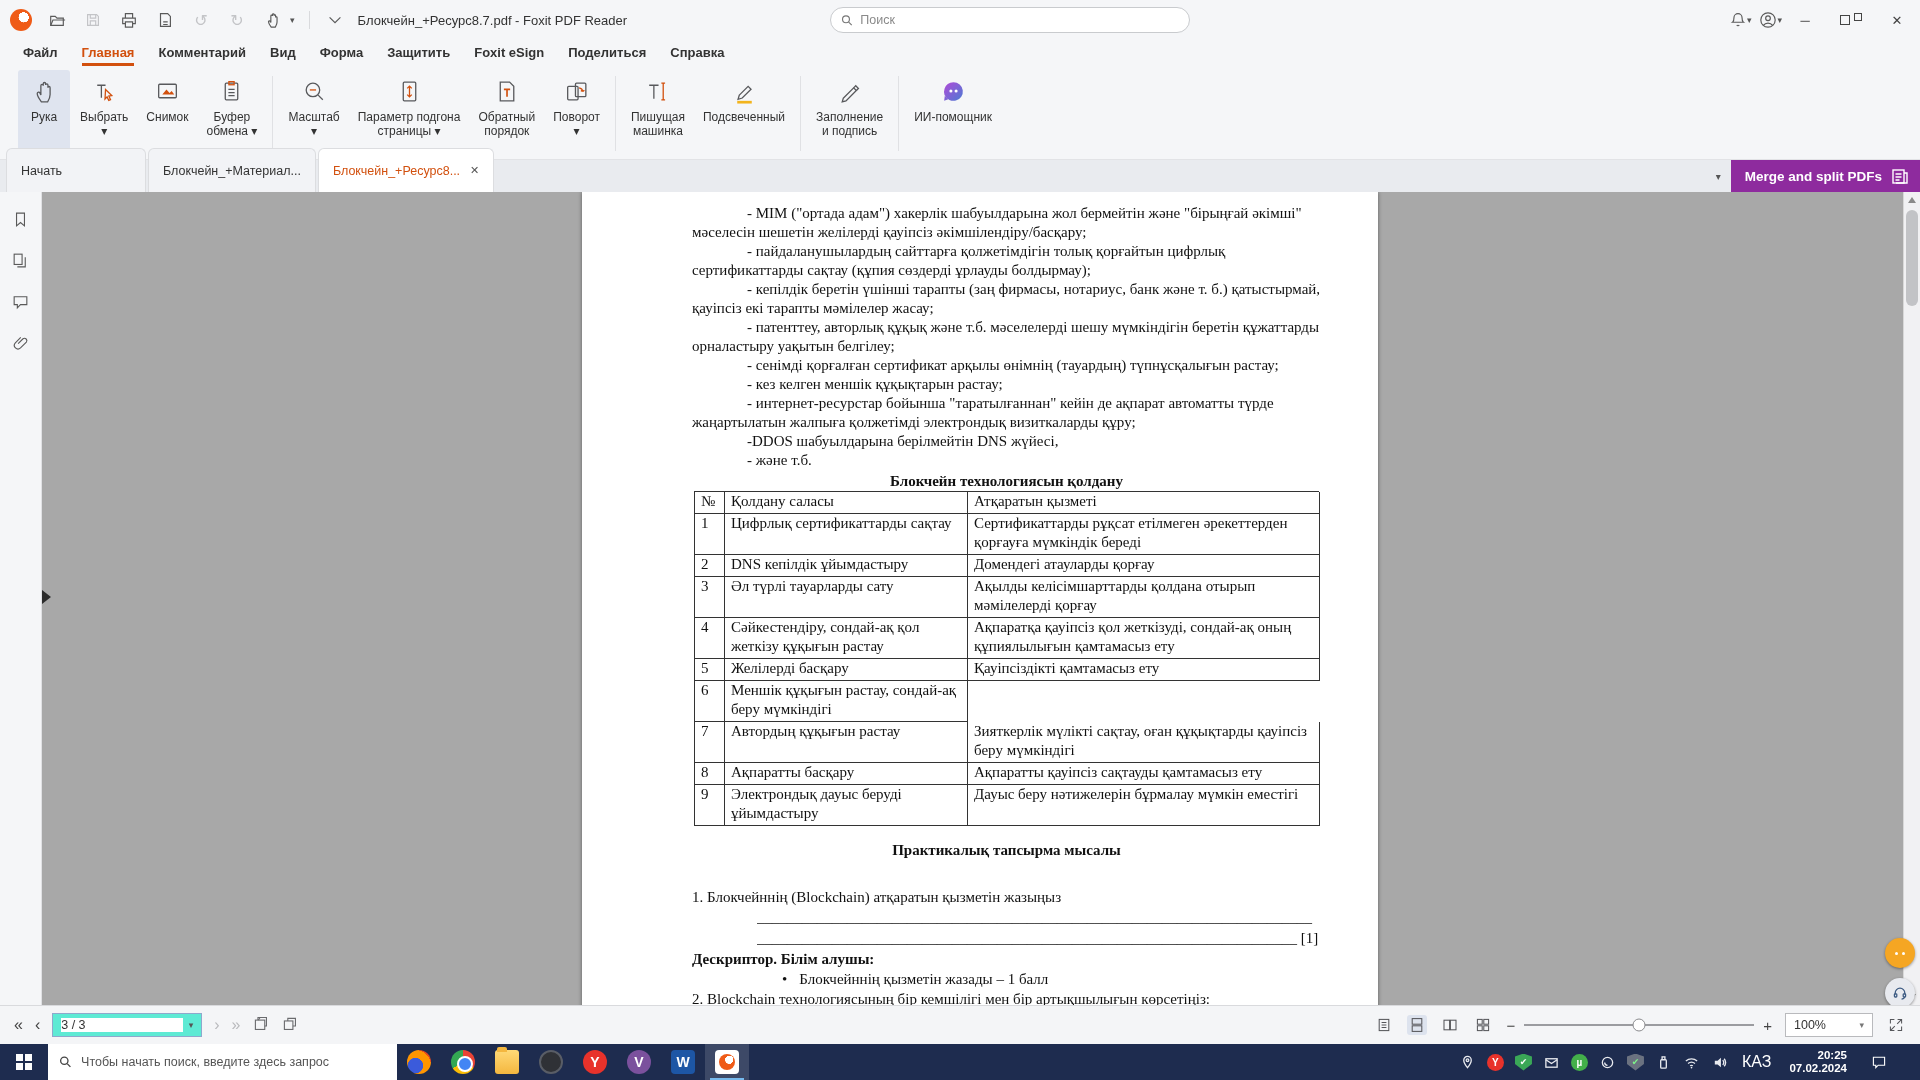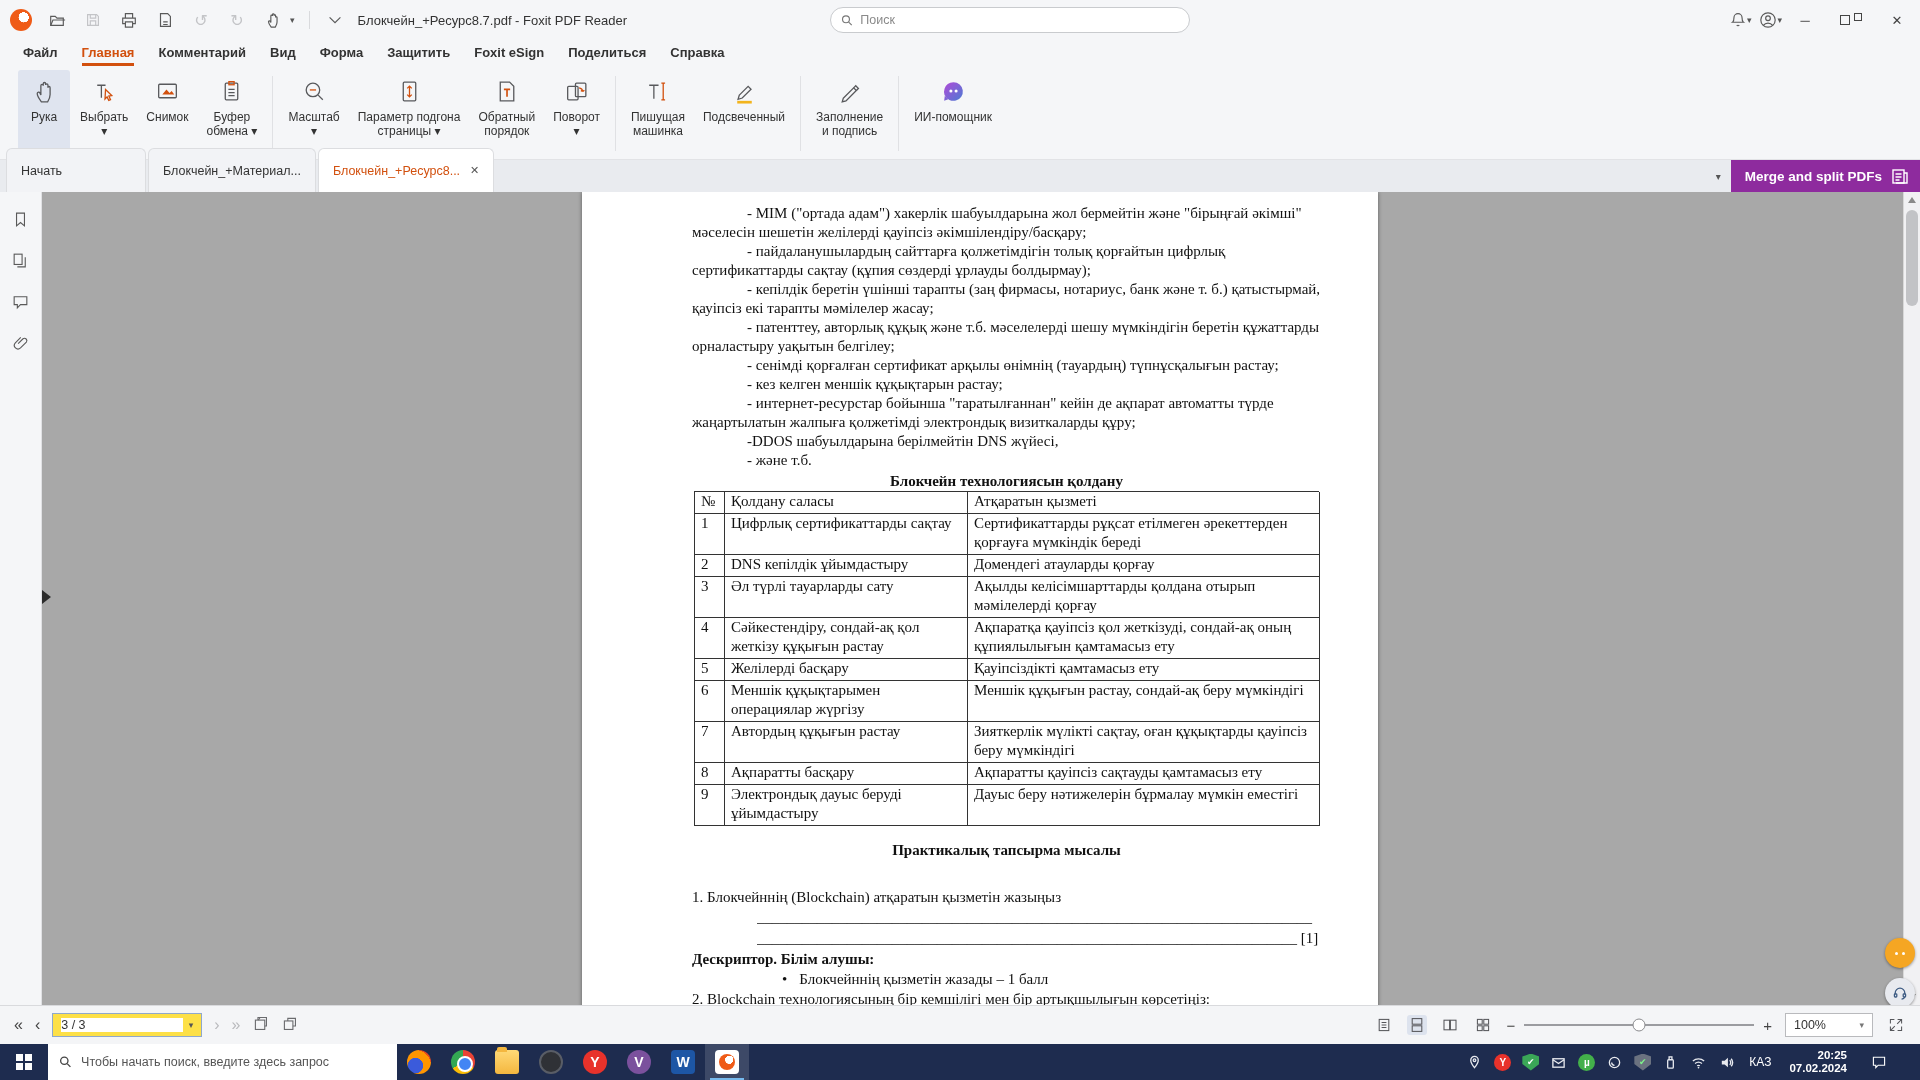--- a/index.html
+++ b/index.html
@@ -82,21 +82,21 @@
   .float-btn { position:absolute; width:30px; height:30px; border-radius:50%; display:flex; align-items:center; justify-content:center; }
   .float-ai { right:5px; top:746px; background:#f5a623; box-shadow:0 1px 3px rgba(0,0,0,.4); }
   .float-ai .eye { width:3px; height:3px; border-radius:50%; background:#fff; margin:0 2px; }
   .float-help { right:5px; top:786px; background:#e8eaef; box-shadow:0 1px 3px rgba(0,0,0,.4); }
   .float-help svg { width:16px; height:16px; stroke:#3c5a82; fill:none; stroke-width:1.6; }
 
   
   .statusbar { height:39px; background:#f4f5f7; border-top:1px solid #d9dadd; display:flex; align-items:center; padding:0 14px; position:relative; }
   .nav { display:flex; align-items:center; gap:12px; color:#444; font-size:16px; }
   .nav .gray { color:#b9babd; }
-  .pagebox { width:150px; height:24px; border:1px solid #8fa8cc; background:#fde047; display:flex; align-items:center; padding:0 8px; gap:6px; }
+  .pagebox { width:150px; height:24px; border:1px solid #8fa8cc; background:#5eead4; display:flex; align-items:center; padding:0 8px; gap:6px; }
   .pagebox input { border:none; outline:none; width:100%; font-size:12.5px; color:#333; }
   .pagebox .caret { font-size:9px; color:#555; }
   .sb-icon svg { width:17px; height:17px; stroke:#6a6b6e; fill:none; stroke-width:1.3; }
   .sb-right { position:absolute; right:14px; display:flex; align-items:center; gap:13px; }
   .viewico { width:20px; height:20px; display:flex; align-items:center; justify-content:center; border-radius:3px; }
   .viewico.selected { background:#dde3ee; }
   .viewico svg { width:16px; height:16px; stroke:#55565a; fill:none; stroke-width:1.3; }
   .zoomline { display:flex; align-items:center; gap:9px; color:#444; }
   .slider { width:230px; height:2px; background:#9b9ca0; position:relative; }
   .slider .thumb { position:absolute; left:50%; top:50%; transform:translate(-50%,-50%); width:13px; height:13px; border-radius:50%; background:#fff; border:1px solid #8a8b8e; }
@@ -127,21 +127,21 @@
   .ico-yandex { border-radius:50%; background:#e8322b; }
   .ico-viber { border-radius:50%; background:#7b519d; }
   .ico-word { background:#1d56a5; border-radius:4px; }
   .ico-foxit { background:#fff; border-radius:4px; color:#ef5b17; }
   .ico-foxit i { width:16px; height:16px; border-radius:50%; background:radial-gradient(circle at 64% 36%, #fff 0 28%, #ef5b17 29%); }
   .tray { margin-left:auto; display:flex; align-items:center; gap:11px; padding-right:8px; }
   .tray-ico { width:17px; height:17px; display:flex; align-items:center; justify-content:center; font-size:11px; }
   .tray-ico svg { width:15px; height:15px; stroke:#e8eaef; fill:none; stroke-width:1.4; }
   .ti-round { border-radius:50%; font-size:10px; font-weight:700; color:#fff; }
   .ti-shield { clip-path:polygon(50% 0,100% 18%,100% 62%,50% 100%,0 62%,0 18%); font-size:9px; }
-  .lang { font-size:12px; color:#fff; padding:0 3px;text-align:right; }
+  .lang { font-size:16px; color:#fff; padding:0 3px;text-align:right; }
   .clock { text-align:right; font-size:11.5px; line-height:13px; color:#fff; padding:0 4px;font-weight:bold; }
   .notif { width:34px; display:flex; align-items:center; justify-content:center; border-left:0; }
   .notif svg { width:16px; height:16px; stroke:#fff; fill:none; stroke-width:1.4; }
   .showdesk { width:5px; border-left:1px solid rgba(255,255,255,.35); }
 </style>
 </head>
 <body>
 
 <div class="app">
 
@@ -459,21 +459,20 @@
               </div>
 
               <div class="trow">
                 <div class="td">5</div>
                 <div class="td">Желілерді басқару</div>
                 <div class="td">Қауіпсіздікті қамтамасыз ету</div>
               </div>
 
               <div class="trow">
                 <div class="td">6</div>
-                <div class="td">Меншік құқықтарымен операциялар жүргізу</div>
                 <div class="td">Меншік құқығын растау, сондай-ақ беру мүмкіндігі</div>
               </div>
 
               <div class="trow">
                 <div class="td">7</div>
                 <div class="td">Автордың құқығын растау</div>
                 <div class="td">Зияткерлік мүлікті сақтау, оған құқықтарды қауіпсіз беру мүмкіндігі</div>
               </div>
 
               <div class="trow">

